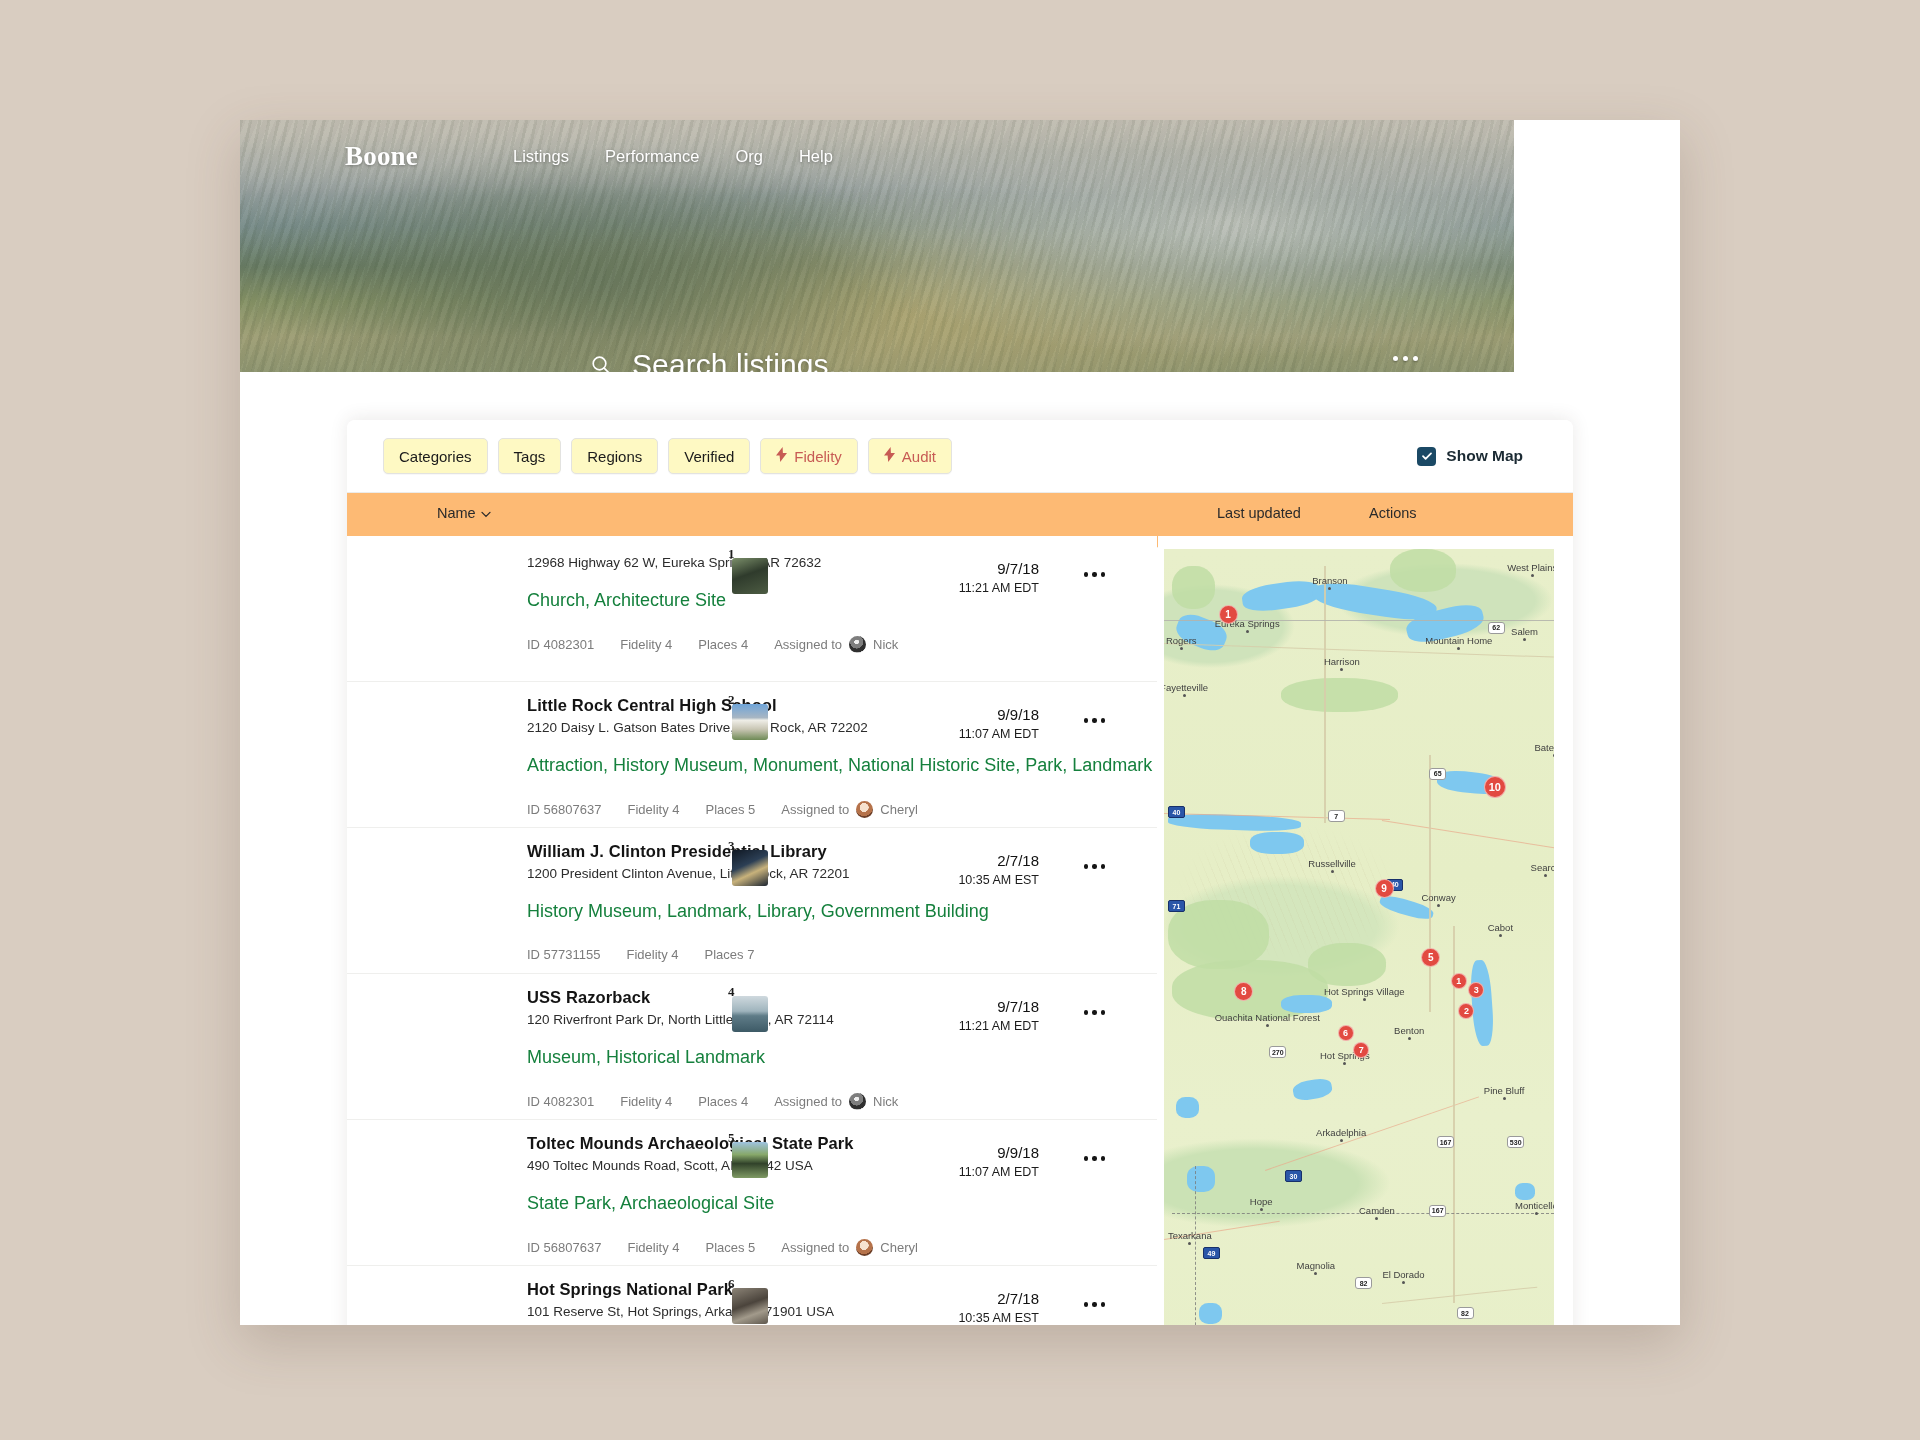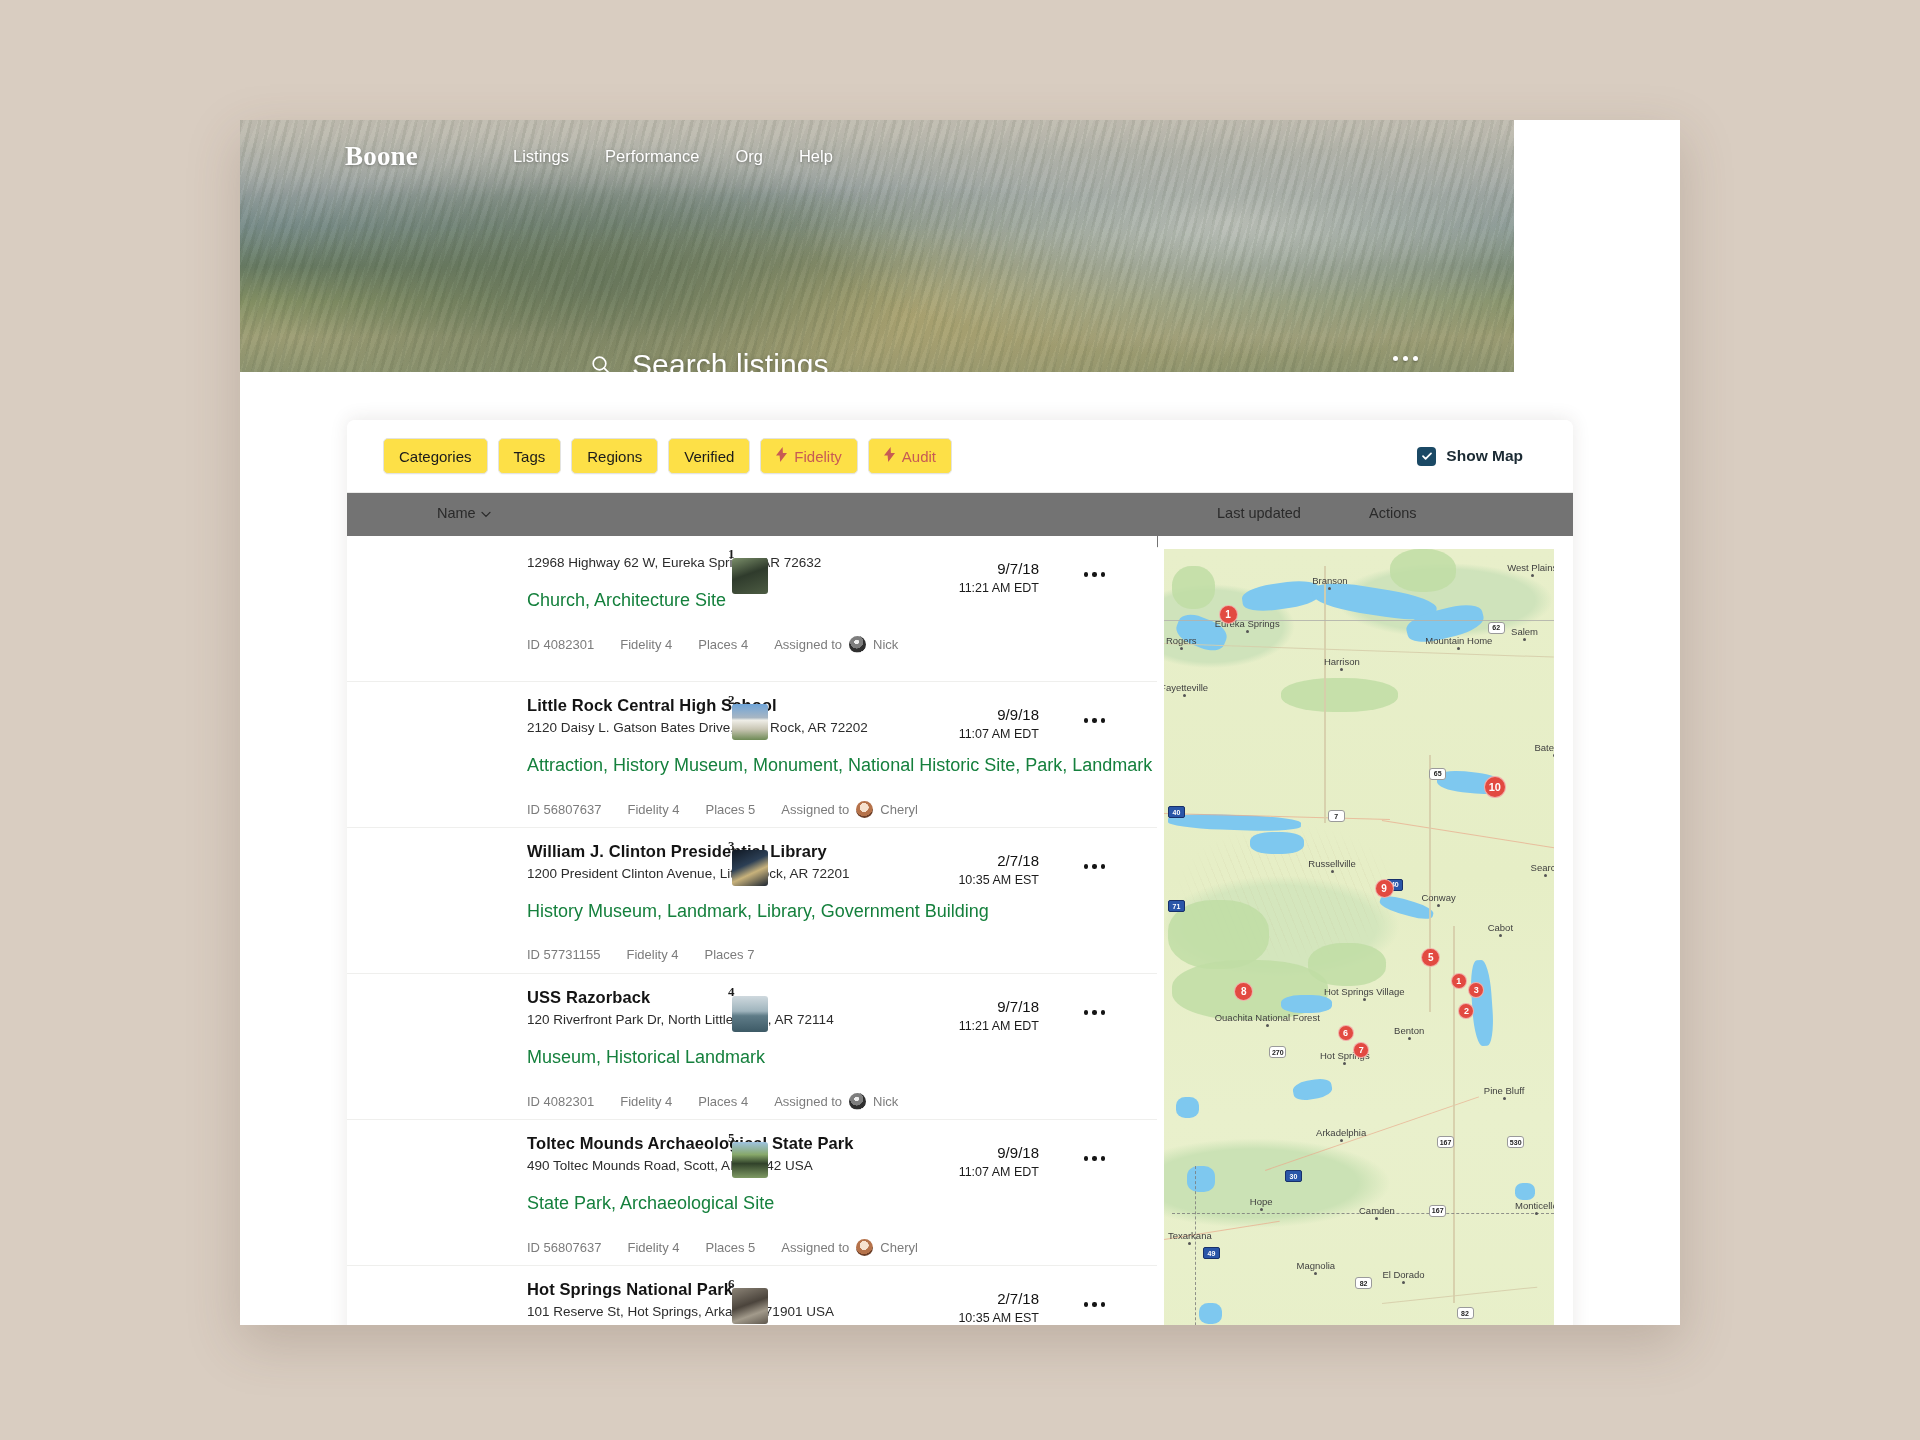--- a/index.html
+++ b/index.html
@@ -122,21 +122,21 @@
     padding: 0 28px;
     background:#fff;
   }
   #chips { display:flex; gap: 10px; margin-left: 8px; }
   .chip {
     height: 36px;
     padding: 0 15px;
     display:flex; align-items:center; gap: 7px;
     border: 1px solid #e3e3e0;
     border-radius: 5px;
-    background:#fde047;
+    background:#fef9c3;
     font-size: 15px;
     color: #1b1b1b;
     font-weight: 500;
     cursor:pointer;
     white-space:nowrap;
     box-shadow: 0 1px 1px rgba(0,0,0,.03);
   }
   .chip.accent { color:#c75b54; }
   .bolt { display:block; }
 
@@ -146,21 +146,21 @@
   }
   #showmap-box {
     width:19px; height:19px; border-radius:4px;
     background:#1b4965; display:flex; align-items:center; justify-content:center;
   }
   #showmap-label { font-size: 15.5px; font-weight:600; color:#1b2a33; white-space:nowrap;}
 
   
   #thead {
     position:absolute; left:0; top:72px; width:100%; height: 56px;
-    background:#737373;
+    background:#fdba74;
     border-top: 1px solid #ececea;
     border-bottom: 1px solid #ececea;
   }
   .th {
     position:absolute; top: 12px;
     font-size: 14.5px; color:#2a2a2a; font-weight:500;
   }
   #th-name { left: 90px; display:flex; align-items:center; gap:5px; cursor:pointer;}
   #th-updated { left: 870px; }
   #th-actions { left: 1022px; }

